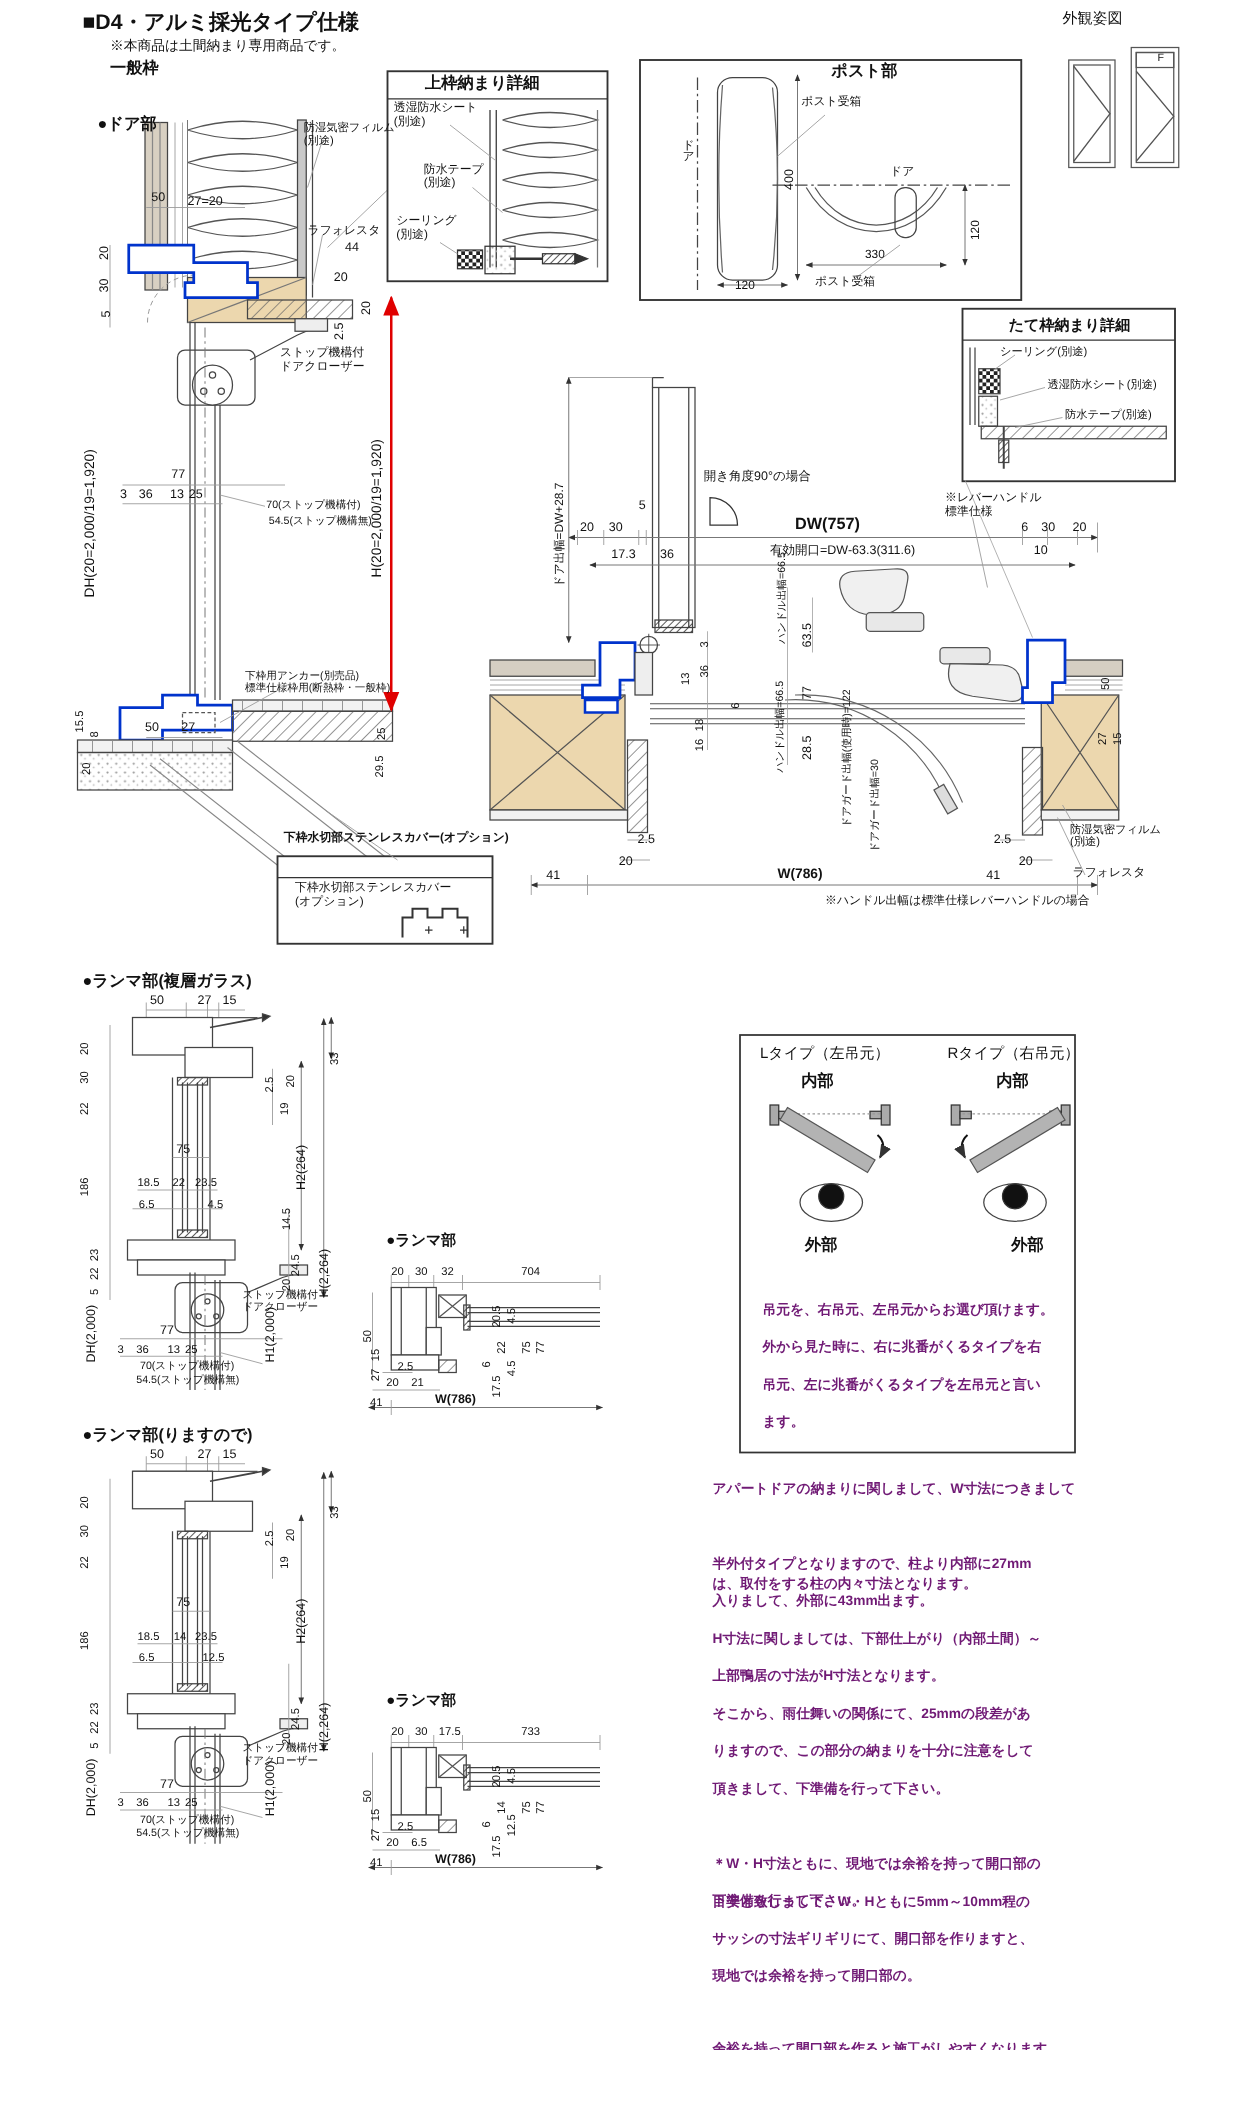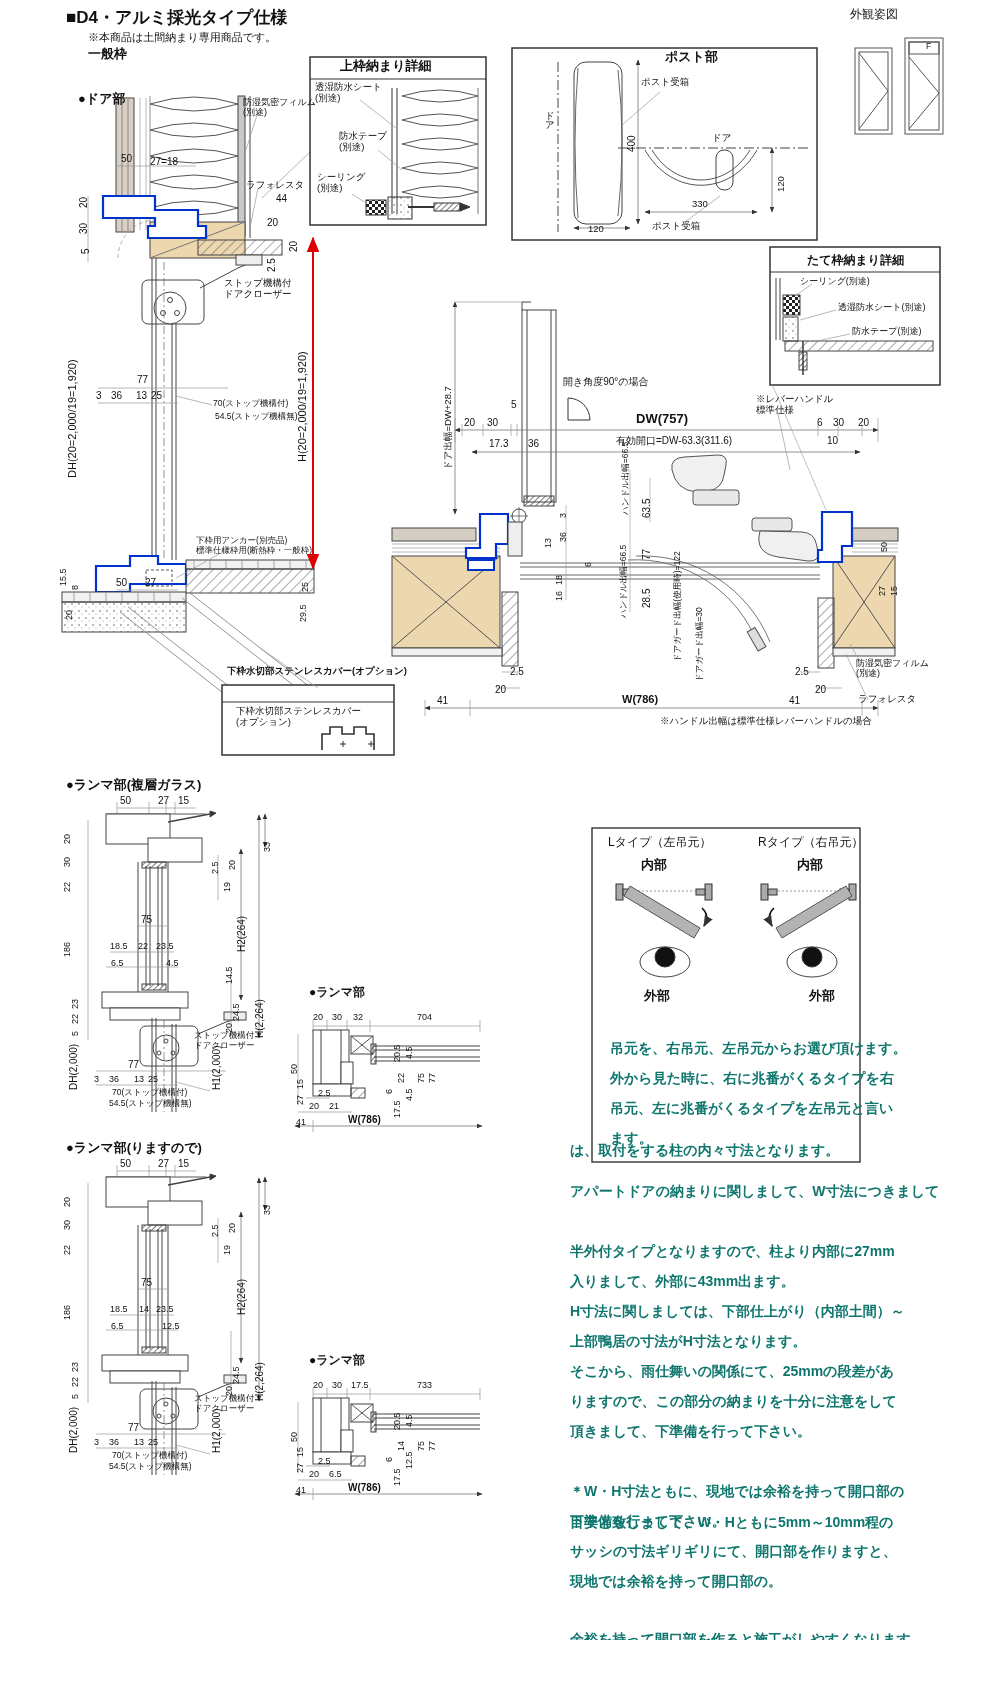--- a/index.html
+++ b/index.html
@@ -4,21 +4,21 @@
 <style>
   body{margin:0;background:#fff}
   #page{position:relative;width:1000px;height:1640px;background:#fff;font-family:Liberation Sans, sans-serif;overflow:hidden}
   svg.bg{position:absolute;left:0;top:0}
   .d{position:absolute;font-size:10px;line-height:1.15;color:#111;white-space:pre-line}
   .r{transform:rotate(-90deg);transform-origin:0 0}
   .v{writing-mode:vertical-rl}
   .b{font-weight:bold}
   .f8{font-size:8.5px}.f9{font-size:9px}.f95{font-size:9.5px}.f11{font-size:11px}
   .f12{font-size:12px}.f13{font-size:13px}.f17{font-size:17px}
-  .p{position:absolute;font-size:14px;font-weight:600;color:#0f766e;white-space:nowrap}
+  .p{position:absolute;font-size:11px;font-weight:600;color:#701a75;white-space:nowrap}
 </style>
 </head>
 <body>
 
 <div id="page">
 
 <svg class="bg" width="1000" height="1700" viewBox="0 0 1000 1700" xmlns="http://www.w3.org/2000/svg">
 <defs>
   <pattern id="h45" width="7" height="7" patternUnits="userSpaceOnUse" patternTransform="rotate(45)">
           <line x1="0" y1="0" x2="0" y2="7" stroke="#666" stroke-width="1.1"></line>
@@ -279,21 +279,21 @@
 <span class="d f12" style="left:850px;top:8px">外観姿図</span>
 <span class="d f8" style="left:926px;top:42px">F</span>
 
 <span class="d f13 b" style="left:78px;top:92px">●ドア部</span>
 <span class="d f9" style="left:243px;top:97px">防湿気密フィルム
 (別途)</span>
 <span class="d f95" style="left:246px;top:180px">ラフォレスタ</span>
 <span class="d f95" style="left:224px;top:278px">ストップ機構付
 ドアクローザー</span>
 <span class="d" style="left:121px;top:153px">50</span>
-<span class="d" style="left:150px;top:156px">27=18</span>
+<span class="d" style="left:150px;top:156px">27=20</span>
 <span class="d r" style="left:78px;top:208px">20</span>
 <span class="d r" style="left:78px;top:234px">30</span>
 <span class="d r" style="left:80px;top:254px">5</span>
 <span class="d" style="left:276px;top:193px">44</span>
 <span class="d" style="left:267px;top:217px">20</span>
 <span class="d r" style="left:266px;top:272px">2.5</span>
 <span class="d r" style="left:288px;top:252px">20</span>
 <span class="d" style="left:137px;top:374px">77</span>
 <span class="d" style="left:96px;top:390px">3</span>
 <span class="d" style="left:111px;top:390px">36</span>
@@ -448,21 +448,21 @@
 <span class="d f13 b" style="left:641px;top:858px">内部</span>
 <span class="d f13 b" style="left:797px;top:858px">内部</span>
 <span class="d f13 b" style="left:644px;top:989px">外部</span>
 <span class="d f13 b" style="left:809px;top:989px">外部</span>
 <span class="p" style="left:610px;top:1040px">吊元を、右吊元、左吊元からお選び頂けます。</span>
 <span class="p" style="left:610px;top:1070px">外から見た時に、右に兆番がくるタイプを右</span>
 <span class="p" style="left:610px;top:1100px">吊元、左に兆番がくるタイプを左吊元と言い</span>
 <span class="p" style="left:610px;top:1130px">ます。</span>
 
 <span class="p" style="left:570px;top:1183px">アパートドアの納まりに関しまして、W寸法につきまして</span>
-<span class="p" style="left:570px;top:1142px">は、取付をする柱の内々寸法となります。</span>
+<span class="p" style="left:570px;top:1259px">は、取付をする柱の内々寸法となります。</span>
 <span class="p" style="left:570px;top:1243px">半外付タイプとなりますので、柱より内部に27mm</span>
 <span class="p" style="left:570px;top:1273px">入りまして、外部に43mm出ます。</span>
 <span class="p" style="left:570px;top:1303px">H寸法に関しましては、下部仕上がり（内部土間）～</span>
 <span class="p" style="left:570px;top:1333px">上部鴨居の寸法がH寸法となります。</span>
 <span class="p" style="left:570px;top:1363px">そこから、雨仕舞いの関係にて、25mmの段差があ</span>
 <span class="p" style="left:570px;top:1393px">りますので、この部分の納まりを十分に注意をして</span>
 <span class="p" style="left:570px;top:1423px">頂きまして、下準備を行って下さい。</span>
 
 <span class="p" style="left:570px;top:1483px">＊W・H寸法ともに、現地では余裕を持って開口部の</span>
 <span class="p" style="left:570px;top:1513px">下準備を行って下さい。</span>

